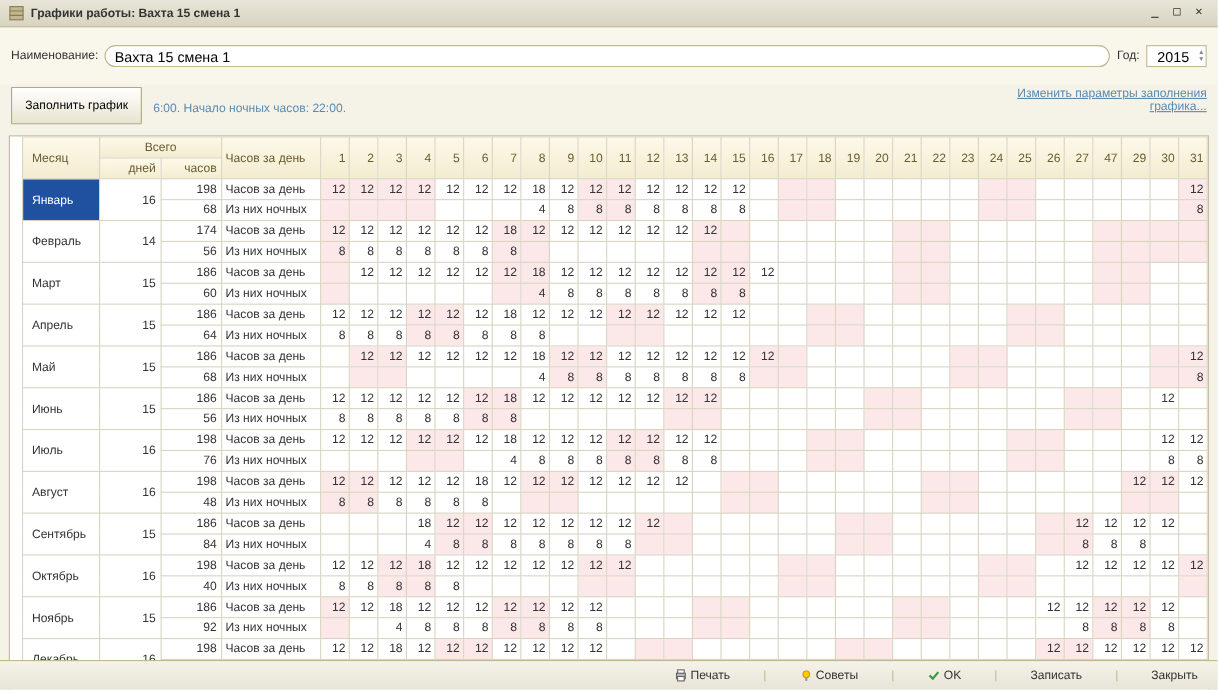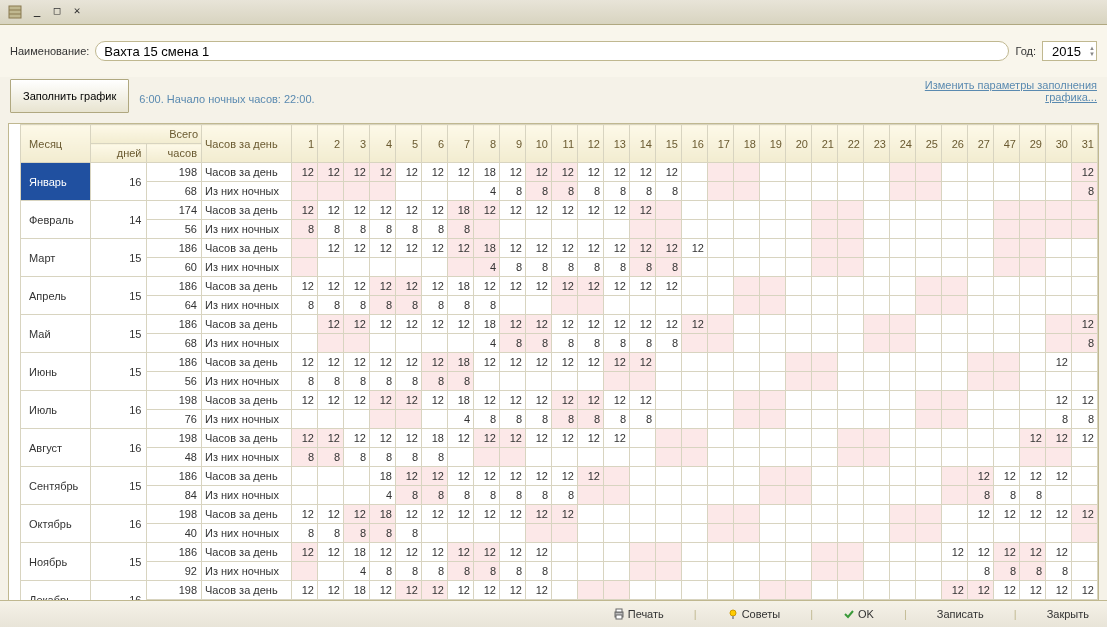--- a/index.html
+++ b/index.html
@@ -17,41 +17,42 @@
 .year-input { width: 55px; text-align: right; padding-right: 15px; position: relative; }
 .spinner { position: absolute; right: 12px; display: flex; flex-direction: column; }
 .spinner div { font-size: 6px; line-height: 6px; color: #888; cursor: pointer; }
 .info-row { display: flex; align-items: flex-start; padding: 2px 10px 6px; gap: 10px; }
 .btn-fill { background: linear-gradient(#fff,#e8e4d0); border: 1px solid #b0a880; border-radius: 1px; padding: 10px 12px; cursor: pointer; font-size: 11px; }
 .info-text { color: #5a8ab0; font-size: 11px; flex: 1; padding-top: 2px; }
 .link { color: #5a8ab0; text-decoration: underline; cursor: pointer; text-align: right; }
 .grid-container { margin: 4px 8px; border: 1px solid #c0b890; background: #fff; overflow: auto; height: 510px; padding-left: 11px; }
 table { border-collapse: collapse; width: 100%; table-layout: fixed; }
 th, td { border: 1px solid #d8d4c0; padding: 2px 3px; font-size: 11px; height: 19px; overflow: hidden; white-space: nowrap; }
-th { background: linear-gradient(#fdf9e8,#f2ecd0); font-weight: normal; color: #6a5a30; text-align: right; }
+th { background: linear-gradient(#fdf9e8,#f2ecd0); font-weight: normal; color: #6a5a30; text-align: center; }
 .month-cell { text-align: left; padding-left: 8px; width: 70px; }
 .month-active { background: #2050a0; color: #fff; }
 .total-cell { text-align: right; padding-right: 4px; width: 38px; }
 .label-cell { text-align: left; width: 90px; }
 .day-cell { text-align: right; padding-right: 3px; width: 26px; }
 .pink { background: #fce8e8; }
 .footer { position: absolute; bottom: 0; left: 0; right: 0; background: linear-gradient(#f5f2e8,#e8e4d8); border-top: 1px solid #c0b890; padding: 4px 10px; display: flex; justify-content: flex-end; align-items: center; gap: 20px; }
 .footer-btn { padding: 3px 8px; cursor: pointer; display: flex; align-items: center; gap: 3px; border-radius: 2px; }
 .sep { color: #c0b890; margin: 0 2px; }
 .ico { width: 12px; height: 12px; display: inline-block; }
 </style>
 </head>
 <body>
 
 <div class="titlebar">
   <svg class="titlebar-icon" viewBox="0 0 14 14">
       <rect x="1" y="1" width="12" height="12" fill="#c0b890" stroke="#8a7a50"></rect>
       <line x1="1" y1="5" x2="13" y2="5" stroke="#8a7a50"></line>
       <line x1="1" y1="9" x2="13" y2="9" stroke="#8a7a50"></line>
     </svg>
+  <span class="titlebar-text">Графики работы: Вахта 15 смена 1</span>
   <div class="win-btns">
     <div class="win-btn">_</div>
     <div class="win-btn">□</div>
     <div class="win-btn">✕</div>
   </div>
 </div>
 
 <div class="toolbar-row">
   <span class="label">Наименование:</span>
   <input class="input-text input-name" value="Вахта 15 смена 1" style="">

